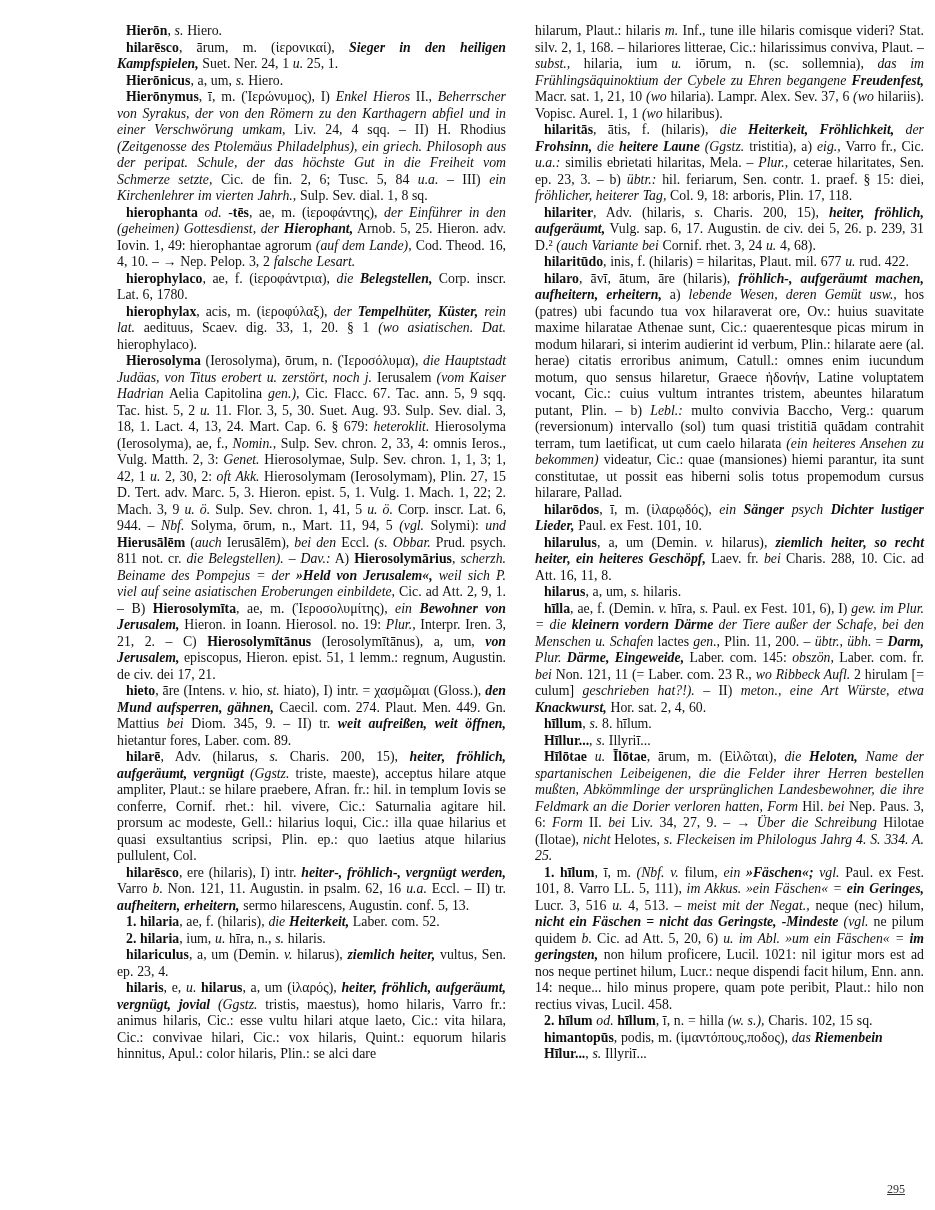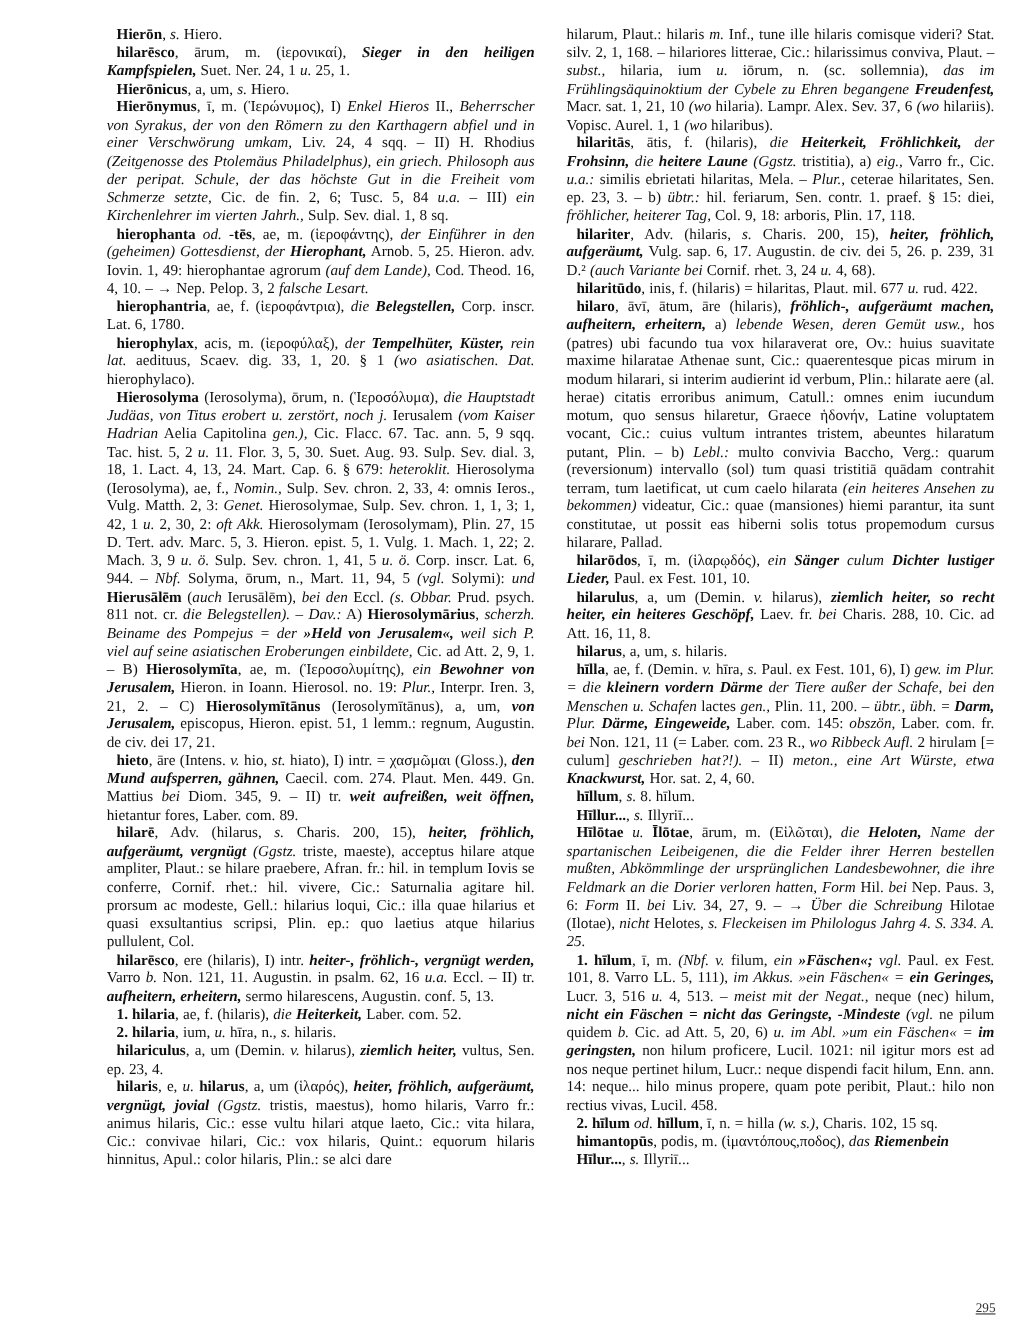--- a/index.html
+++ b/index.html
@@ -6,20 +6,21 @@
   body {
     width: 935px; height: 1210px; overflow: hidden;
     font-family: "Liberation Serif", "DejaVu Serif", serif;
     color: #101010;
   }
   .page { position: relative; width: 935px; height: 1210px; background: #ffffff; }
   .cols {
     display: flex; gap: 29px;
     padding: 23px 28px 0 97px;
     box-sizing: border-box;
+    margin-left: 20px;
   }
   .col { width: 389px; flex: 0 0 389px; }
   .entry {
     margin: 0;
     font-size: 13.8px;
     line-height: 16.5px;
     text-align: justify;
     text-indent: 9px;
     word-spacing: 0.02em;
   }
@@ -39,38 +40,38 @@
 <body>
 
 <div class="page">
   <div class="cols">
     <div class="col">
         <p class="entry"><span class="b">Hierōn</span><span>, </span><span class="i">s.</span><span> Hiero.</span></p>
         <p class="entry"><span class="b">hilarēsco</span><span>, ārum, m. (ἱερονικαί), </span><span class="bi">Sieger in den heiligen Kampfspielen,</span><span> Suet. Ner. 24, 1 </span><span class="i">u.</span><span> 25, 1.</span></p>
         <p class="entry"><span class="b">Hierōnicus</span><span>, a, um, </span><span class="i">s.</span><span> Hiero.</span></p>
         <p class="entry"><span class="b">Hierōnymus</span><span>, ī, m. (Ἱερώνυμος), I) </span><span class="i">Enkel Hieros</span><span> II., </span><span class="i">Beherrscher von Syrakus, der von den Römern zu den Karthagern abfiel und in einer Verschwörung umkam,</span><span> Liv. 24, 4 sqq. – II) H. Rhodius </span><span class="i">(Zeitgenosse des Ptolemäus Philadelphus), ein griech. Philosoph aus der peripat. Schule, der das höchste Gut in die Freiheit vom Schmerze setzte,</span><span> Cic. de fin. 2, 6; Tusc. 5, 84 </span><span class="i">u.a.</span><span> – III) </span><span class="i">ein Kirchenlehrer im vierten Jahrh.,</span><span> Sulp. Sev. dial. 1, 8 sq.</span></p>
         <p class="entry"><span class="b">hierophanta</span><span> </span><span class="i">od.</span><span> -</span><span class="b">tēs</span><span>, ae, m. (ἱεροφάντης), </span><span class="i">der Einführer in den (geheimen) Gottesdienst, der </span><span class="bi">Hierophant,</span><span> Arnob. 5, 25. Hieron. adv. Iovin. 1, 49: hierophantae agrorum </span><span class="i">(auf dem Lande),</span><span> Cod. Theod. 16, 4, 10. – → Nep. Pelop. 3, 2 </span><span class="i">falsche Lesart.</span></p>
-        <p class="entry"><span class="b">hierophantria</span><span>, ae, f. (ἱεροφάντρια), </span><span class="i">die </span><span class="bi">Belegstellen,</span><span> Corp. inscr. Lat. 6, 1780.</span></p>
+        <p class="entry"><span class="b">hierophylaco</span><span>, ae, f. (ἱεροφάντρια), </span><span class="i">die </span><span class="bi">Belegstellen,</span><span> Corp. inscr. Lat. 6, 1780.</span></p>
         <p class="entry"><span class="b">hierophylax</span><span>, acis, m. (ἱεροφύλαξ), </span><span class="i">der </span><span class="bi">Tempelhüter, Küster,</span><span> </span><span class="i">rein lat.</span><span> aedituus, Scaev. dig. 33, 1, 20. § 1 </span><span class="i">(wo asiatischen. Dat.</span><span> hierophylaco).</span></p>
         <p class="entry"><span class="b">Hierosolyma</span><span> (Ierosolyma), ōrum, n. (Ἱεροσόλυμα), </span><span class="i">die Hauptstadt Judäas, von Titus erobert u. zerstört, noch j.</span><span> Ierusalem </span><span class="i">(vom Kaiser Hadrian</span><span> Aelia Capitolina </span><span class="i">gen.),</span><span> Cic. Flacc. 67. Tac. ann. 5, 9 sqq. Tac. hist. 5, 2 </span><span class="i">u.</span><span> 11. Flor. 3, 5, 30. Suet. Aug. 93. Sulp. Sev. dial. 3, 18, 1. Lact. 4, 13, 24. Mart. Cap. 6. § 679: </span><span class="i">heteroklit.</span><span> Hierosolyma (Ierosolyma), ae, f., </span><span class="i">Nomin.,</span><span> Sulp. Sev. chron. 2, 33, 4: omnis Ieros., Vulg. Matth. 2, 3: </span><span class="i">Genet.</span><span> Hierosolymae, Sulp. Sev. chron. 1, 1, 3; 1, 42, 1 </span><span class="i">u.</span><span> 2, 30, 2: </span><span class="i">oft Akk.</span><span> Hierosolymam (Ierosolymam), Plin. 27, 15 D. Tert. adv. Marc. 5, 3. Hieron. epist. 5, 1. Vulg. 1. Mach. 1, 22; 2. Mach. 3, 9 </span><span class="i">u. ö.</span><span> Sulp. Sev. chron. 1, 41, 5 </span><span class="i">u. ö.</span><span> Corp. inscr. Lat. 6, 944. – </span><span class="i">Nbf.</span><span> Solyma, ōrum, n., Mart. 11, 94, 5 </span><span class="i">(vgl.</span><span> Solymi): </span><span class="i">und</span><span> </span><span class="b">Hierusālēm</span><span> (</span><span class="i">auch</span><span> Ierusālēm), </span><span class="i">bei den</span><span> Eccl. </span><span class="i">(s. Obbar.</span><span> Prud. psych. 811 not. cr. </span><span class="i">die Belegstellen).</span><span> – </span><span class="i">Dav.:</span><span> A) </span><span class="b">Hierosolymārius</span><span>, </span><span class="i">scherzh. Beiname des Pompejus = der</span><span> </span><span class="bi">»Held von Jerusalem«,</span><span> </span><span class="i">weil sich P. viel auf seine asiatischen Eroberungen einbildete,</span><span> Cic. ad Att. 2, 9, 1. – B) </span><span class="b">Hierosolymīta</span><span>, ae, m. (Ἱεροσολυμίτης), </span><span class="i">ein </span><span class="bi">Bewohner von Jerusalem,</span><span> Hieron. in Ioann. Hierosol. no. 19: </span><span class="i">Plur.,</span><span> Interpr. Iren. 3, 21, 2. – C) </span><span class="b">Hierosolymītānus</span><span> (Ierosolymītānus), a, um, </span><span class="bi">von Jerusalem,</span><span> episcopus, Hieron. epist. 51, 1 lemm.: regnum, Augustin. de civ. dei 17, 21.</span></p>
         <p class="entry"><span class="b">hieto</span><span>, āre (Intens. </span><span class="i">v.</span><span> hio, </span><span class="i">st.</span><span> hiato), I) intr. = χασμῶμαι (Gloss.), </span><span class="bi">den Mund aufsperren, gähnen,</span><span> Caecil. com. 274. Plaut. Men. 449. Gn. Mattius </span><span class="i">bei</span><span> Diom. 345, 9. – II) tr. </span><span class="bi">weit aufreißen, weit öffnen,</span><span> hietantur fores, Laber. com. 89.</span></p>
         <p class="entry"><span class="b">hilarē</span><span>, Adv. (hilarus, </span><span class="i">s.</span><span> Charis. 200, 15), </span><span class="bi">heiter, fröhlich, aufgeräumt, vergnügt</span><span> </span><span class="i">(Ggstz.</span><span> triste, maeste), acceptus hilare atque ampliter, Plaut.: se hilare praebere, Afran. fr.: hil. in templum Iovis se conferre, Cornif. rhet.: hil. vivere, Cic.: Saturnalia agitare hil. prorsum ac modeste, Gell.: hilarius loqui, Cic.: illa quae hilarius et quasi exsultantius scripsi, Plin. ep.: quo laetius atque hilarius pullulent, Col.</span></p>
         <p class="entry"><span class="b">hilarēsco</span><span>, ere (hilaris), I) intr. </span><span class="bi">heiter-, fröhlich-, vergnügt werden,</span><span> Varro </span><span class="i">b.</span><span> Non. 121, 11. Augustin. in psalm. 62, 16 </span><span class="i">u.a.</span><span> Eccl. – II) tr. </span><span class="bi">aufheitern, erheitern,</span><span> sermo hilarescens, Augustin. conf. 5, 13.</span></p>
         <p class="entry"><span class="b">1. hilaria</span><span>, ae, f. (hilaris), </span><span class="i">die </span><span class="bi">Heiterkeit,</span><span> Laber. com. 52.</span></p>
         <p class="entry"><span class="b">2. hilaria</span><span>, ium, </span><span class="i">u.</span><span> hīra, n., </span><span class="i">s.</span><span> hilaris.</span></p>
         <p class="entry"><span class="b">hilariculus</span><span>, a, um (Demin. </span><span class="i">v.</span><span> hilarus), </span><span class="bi">ziemlich heiter,</span><span> vultus, Sen. ep. 23, 4.</span></p>
         <p class="entry"><span class="b">hilaris</span><span>, e, </span><span class="i">u.</span><span> </span><span class="b">hilarus</span><span>, a, um (ἱλαρός), </span><span class="bi">heiter, fröhlich, aufgeräumt, vergnügt, jovial</span><span> </span><span class="i">(Ggstz.</span><span> tristis, maestus), homo hilaris, Varro fr.: animus hilaris, Cic.: esse vultu hilari atque laeto, Cic.: vita hilara, Cic.: convivae hilari, Cic.: vox hilaris, Quint.: equorum hilaris hinnitus, Apul.: color hilaris, Plin.: se alci dare</span></p>
       </div>
     <div class="col">
         <p class="entry cont"><span>hilarum, Plaut.: hilaris </span><span class="i">m.</span><span> Inf., tune ille hilaris comisque videri? Stat. silv. 2, 1, 168. – hilariores litterae, Cic.: hilarissimus conviva, Plaut. – </span><span class="i">subst.,</span><span> hilaria, ium </span><span class="i">u.</span><span> iōrum, n. (sc. sollemnia), </span><span class="i">das im Frühlingsäquinoktium der Cybele zu Ehren begangene </span><span class="bi">Freudenfest,</span><span> Macr. sat. 1, 21, 10 </span><span class="i">(wo</span><span> hilaria). Lampr. Alex. Sev. 37, 6 </span><span class="i">(wo</span><span> hilariis). Vopisc. Aurel. 1, 1 </span><span class="i">(wo</span><span> hilaribus).</span></p>
         <p class="entry"><span class="b">hilaritās</span><span>, ātis, f. (hilaris), </span><span class="i">die </span><span class="bi">Heiterkeit, Fröhlichkeit,</span><span class="i"> der </span><span class="bi">Frohsinn,</span><span class="i"> die </span><span class="bi">heitere Laune</span><span> </span><span class="i">(Ggstz.</span><span> tristitia), a) </span><span class="i">eig.,</span><span> Varro fr., Cic. </span><span class="i">u.a.:</span><span> similis ebrietati hilaritas, Mela. – </span><span class="i">Plur.,</span><span> ceterae hilaritates, Sen. ep. 23, 3. – b) </span><span class="i">übtr.:</span><span> hil. feriarum, Sen. contr. 1. praef. § 15: diei, </span><span class="i">fröhlicher, heiterer Tag,</span><span> Col. 9, 18: arboris, Plin. 17, 118.</span></p>
         <p class="entry"><span class="b">hilariter</span><span>, Adv. (hilaris, </span><span class="i">s.</span><span> Charis. 200, 15), </span><span class="bi">heiter, fröhlich, aufgeräumt,</span><span> Vulg. sap. 6, 17. Augustin. de civ. dei 5, 26. p. 239, 31 D.² </span><span class="i">(auch Variante bei</span><span> Cornif. rhet. 3, 24 </span><span class="i">u.</span><span> 4, 68).</span></p>
         <p class="entry"><span class="b">hilaritūdo</span><span>, inis, f. (hilaris) = hilaritas, Plaut. mil. 677 </span><span class="i">u.</span><span> rud. 422.</span></p>
         <p class="entry"><span class="b">hilaro</span><span>, āvī, ātum, āre (hilaris), </span><span class="bi">fröhlich-, aufgeräumt machen, aufheitern, erheitern,</span><span> a) </span><span class="i">lebende Wesen, deren Gemüt usw.,</span><span> hos (patres) ubi facundo tua vox hilaraverat ore, Ov.: huius suavitate maxime hilaratae Athenae sunt, Cic.: quaerentesque picas mirum in modum hilarari, si interim audierint id verbum, Plin.: hilarate aere (al. herae) citatis erroribus animum, Catull.: omnes enim iucundum motum, quo sensus hilaretur, Graece ἡδονήν, Latine voluptatem vocant, Cic.: cuius vultum intrantes tristem, abeuntes hilaratum putant, Plin. – b) </span><span class="i">Lebl.:</span><span> multo convivia Baccho, Verg.: quarum (reversionum) intervallo (sol) tum quasi tristitiā quādam contrahit terram, tum laetificat, ut cum caelo hilarata </span><span class="i">(ein heiteres Ansehen zu bekommen)</span><span> videatur, Cic.: quae (mansiones) hiemi parantur, ita sunt constitutae, ut possit eas hiberni solis totus propemodum cursus hilarare, Pallad.</span></p>
-        <p class="entry"><span class="b">hilarōdos</span><span>, ī, m. (ἱλαρῳδός), </span><span class="i">ein </span><span class="bi">Sänger</span><span class="i"> culum </span><span class="bi">Dichter lustiger Lieder,</span><span> Paul. ex Fest. 101, 10.</span></p>
+        <p class="entry"><span class="b">hilarōdos</span><span>, ī, m. (ἱλαρῳδός), </span><span class="i">ein </span><span class="bi">Sänger</span><span class="i"> psych </span><span class="bi">Dichter lustiger Lieder,</span><span> Paul. ex Fest. 101, 10.</span></p>
         <p class="entry"><span class="b">hilarulus</span><span>, a, um (Demin. </span><span class="i">v.</span><span> hilarus), </span><span class="bi">ziemlich heiter, so recht heiter, ein heiteres Geschöpf,</span><span> Laev. fr. </span><span class="i">bei</span><span> Charis. 288, 10. Cic. ad Att. 16, 11, 8.</span></p>
         <p class="entry"><span class="b">hilarus</span><span>, a, um, </span><span class="i">s.</span><span> hilaris.</span></p>
         <p class="entry"><span class="b">hīlla</span><span>, ae, f. (Demin. </span><span class="i">v.</span><span> hīra, </span><span class="i">s.</span><span> Paul. ex Fest. 101, 6), I) </span><span class="i">gew. im Plur. = die </span><span class="bi">kleinern vordern Därme</span><span class="i"> der Tiere außer der Schafe, bei den Menschen u. Schafen</span><span> lactes </span><span class="i">gen.,</span><span> Plin. 11, 200. – </span><span class="i">übtr., übh.</span><span> = </span><span class="bi">Darm,</span><span> </span><span class="i">Plur.</span><span> </span><span class="bi">Därme, Eingeweide,</span><span> Laber. com. 145: </span><span class="i">obszön,</span><span> Laber. com. fr. </span><span class="i">bei</span><span> Non. 121, 11 (= Laber. com. 23 R., </span><span class="i">wo Ribbeck Aufl.</span><span> 2 hirulam [= culum] </span><span class="i">geschrieben hat?!).</span><span> – II) </span><span class="i">meton., eine Art Würste, etwa</span><span> </span><span class="bi">Knackwurst,</span><span> Hor. sat. 2, 4, 60.</span></p>
         <p class="entry"><span class="b">hīllum</span><span>, </span><span class="i">s.</span><span> 8. hīlum.</span></p>
         <p class="entry"><span class="b">Hīllur...</span><span>, </span><span class="i">s.</span><span> Illyriī...</span></p>
         <p class="entry"><span class="b">Hīlōtae</span><span> </span><span class="i">u.</span><span> </span><span class="b">Īlōtae</span><span>, ārum, m. (Εἱλῶται), </span><span class="i">die </span><span class="bi">Heloten,</span><span class="i"> Name der spartanischen Leibeigenen, die die Felder ihrer Herren bestellen mußten, Abkömmlinge der ursprünglichen Landesbewohner, die ihre Feldmark an die Dorier verloren hatten, Form</span><span> Hil. </span><span class="i">bei</span><span> Nep. Paus. 3, 6: </span><span class="i">Form</span><span> II. </span><span class="i">bei</span><span> Liv. 34, 27, 9. – → </span><span class="i">Über die Schreibung</span><span> Hilotae (Ilotae), </span><span class="i">nicht</span><span> Helotes, </span><span class="i">s. Fleckeisen im Philologus Jahrg 4. S. 334. A. 25.</span></p>
         <p class="entry"><span class="b">1. hīlum</span><span>, ī, m. </span><span class="i">(Nbf. v.</span><span> filum, </span><span class="i">ein </span><span class="bi">»Fäschen«;</span><span class="i"> vgl.</span><span> Paul. ex Fest. 101, 8. Varro LL. 5, 111), </span><span class="i">im Akkus. »ein Fäschen« =</span><span> </span><span class="bi">ein Geringes,</span><span> Lucr. 3, 516 </span><span class="i">u.</span><span> 4, 513. – </span><span class="i">meist mit der Negat.,</span><span> neque (nec) hilum, </span><span class="bi">nicht ein Fäschen = nicht das Geringste, -Mindeste</span><span> </span><span class="i">(vgl.</span><span> ne pilum quidem </span><span class="i">b.</span><span> Cic. ad Att. 5, 20, 6) </span><span class="i">u. im Abl. »um ein Fäschen« =</span><span> </span><span class="bi">im geringsten,</span><span> non hilum proficere, Lucil. 1021: nil igitur mors est ad nos neque pertinet hilum, Lucr.: neque dispendi facit hilum, Enn. ann. 14: neque... hilo minus propere, quam pote peribit, Plaut.: hilo non rectius vivas, Lucil. 458.</span></p>
         <p class="entry"><span class="b">2. hīlum</span><span> </span><span class="i">od.</span><span> </span><span class="b">hīllum</span><span>, ī, n. = hilla </span><span class="i">(w. s.),</span><span> Charis. 102, 15 sq.</span></p>
         <p class="entry"><span class="b">himantopūs</span><span>, podis, m. (ἱμαντόπους,ποδος), </span><span class="i">das </span><span class="bi">Riemenbein</span></p>
         <p class="entry"><span class="b">Hīlur...</span><span>, </span><span class="i">s.</span><span> Illyriī...</span></p>

